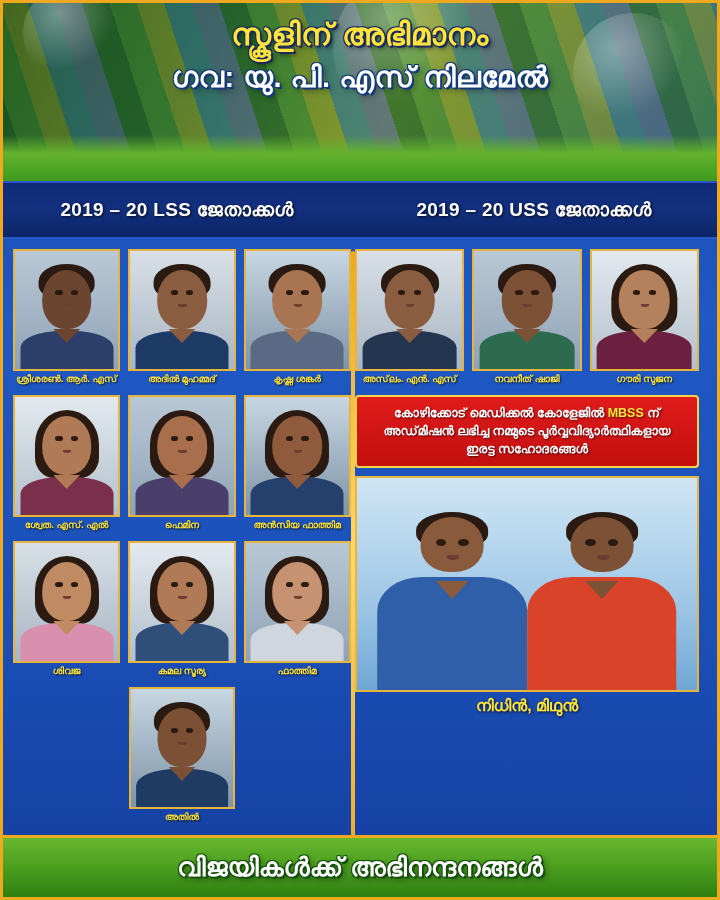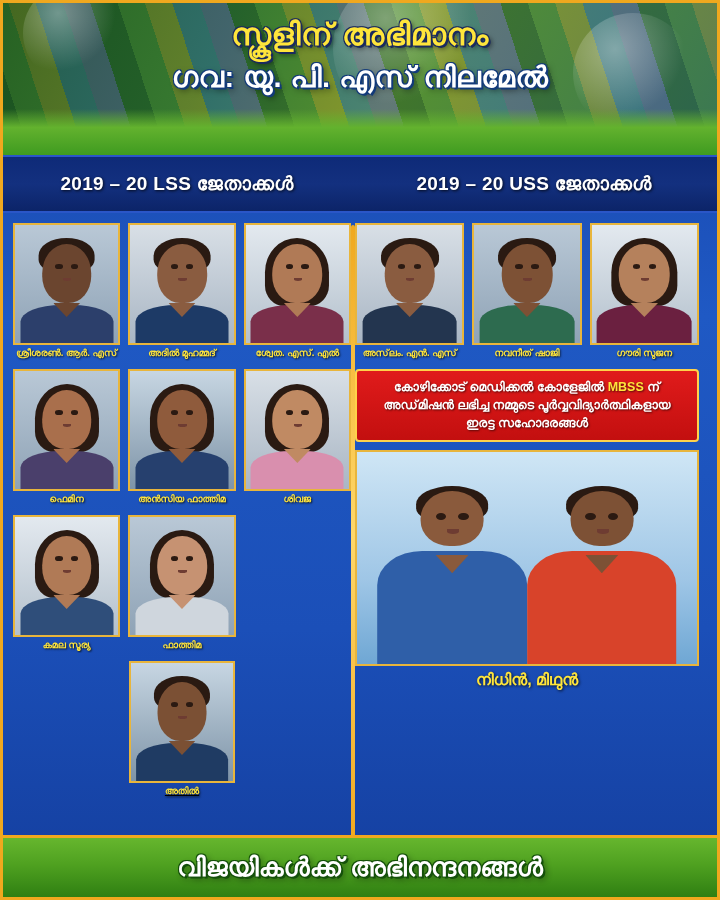--- a/index.html
+++ b/index.html
@@ -14,21 +14,21 @@
     width: 720px; height: 900px;
     position: relative;
     background: linear-gradient(180deg, #1742a8 0%, #1f59c4 35%, #1b4fb8 70%, #143e9e 100%);
     border: 3px solid #f0a81e;
     overflow: hidden;
   }
 
   
   .header {
     position: relative;
-    height: 152px;
+    height: 178px;
     background:
       linear-gradient(115deg, rgba(10,60,20,0.55) 0%, rgba(20,80,40,0.35) 30%, rgba(120,150,40,0.25) 55%, rgba(40,90,120,0.45) 100%),
       repeating-linear-gradient(72deg, #2e6b2c 0px, #2e6b2c 26px, #4a8f35 26px, #4a8f35 52px, #8a9b2f 52px, #8a9b2f 78px, #3f7f8a 78px, #3f7f8a 104px, #5a6f8f 104px, #5a6f8f 130px);
     overflow: hidden;
   }
   .header::after {
     content:"";
     position:absolute; left:0; right:0; bottom:0; height:46px;
     background: linear-gradient(180deg, rgba(80,170,60,0) 0%, #63b22e 40%, #3f9b20 100%);
   }
@@ -181,21 +181,21 @@
     height: 112px;
   }
   .oval .yr { color: #ffe53b; font-size: 17px; font-weight: bold; letter-spacing: 1px; }
   .oval .l2 { font-size: 14.5px; font-weight: bold; margin-top: 3px; }
   .oval .l3 { font-size: 14.5px; font-weight: bold; }
 
   
   .single-wrap {
     display:flex; justify-content:center; margin-top: 8px;
   }
-  .single-cell { width: 106px; text-align:center;text-decoration:underline; }
+  .single-cell { width: 106px; text-align:center; }
   .single-cell .photo-frame { height: 122px; }
 
   
   .footer {
     position: absolute;
     left: 0; right: 0; bottom: 0;
     height: 62px;
     background: linear-gradient(180deg, #66b62e 0%, #4fa120 45%, #2f7f12 100%);
     border-top: 3px solid #f0a81e;
     display:flex; align-items:center; justify-content:center;
@@ -305,20 +305,34 @@
                 <span class="eye l"></span>
                 <span class="eye r"></span>
                 <span class="mouth"></span>
                 <span class="torso" style="--shirt:#1d3a66"></span>
                 <span class="collar" style="--skin:#8a5c40"></span>
               </div>
           </div>
           <div class="caption">അദിൽ മുഹമ്മദ്</div>
         </div>
 
+        <div class="photo-cell">
+          <div class="photo-frame">
+            <div class="face bg-c">
+                <span class="hair"></span>
+                <span class="head" style="--skin:#a97451"></span>
+                <span class="eye l"></span>
+                <span class="eye r"></span>
+                <span class="mouth"></span>
+                <span class="torso" style="--shirt:#5a6a84"></span>
+                <span class="collar" style="--skin:#a97451"></span>
+              </div>
+          </div>
+          <div class="caption">കൃഷ്ണ ശങ്കർ</div>
+        </div>
 
         <div class="photo-cell">
           <div class="photo-frame">
             <div class="face bg-d">
                 <span class="hair long"></span>
                 <span class="head" style="--skin:#b07a56"></span>
                 <span class="eye l"></span>
                 <span class="eye r"></span>
                 <span class="mouth"></span>
                 <span class="torso" style="--shirt:#7a2f4a"></span>

